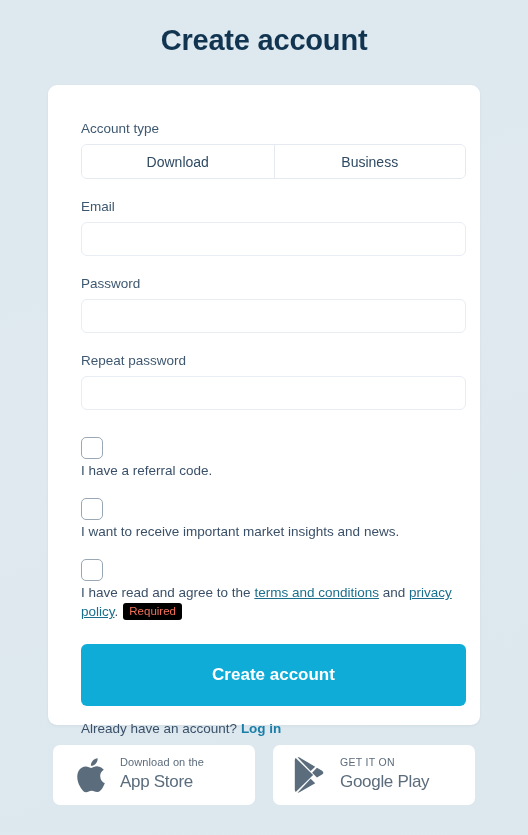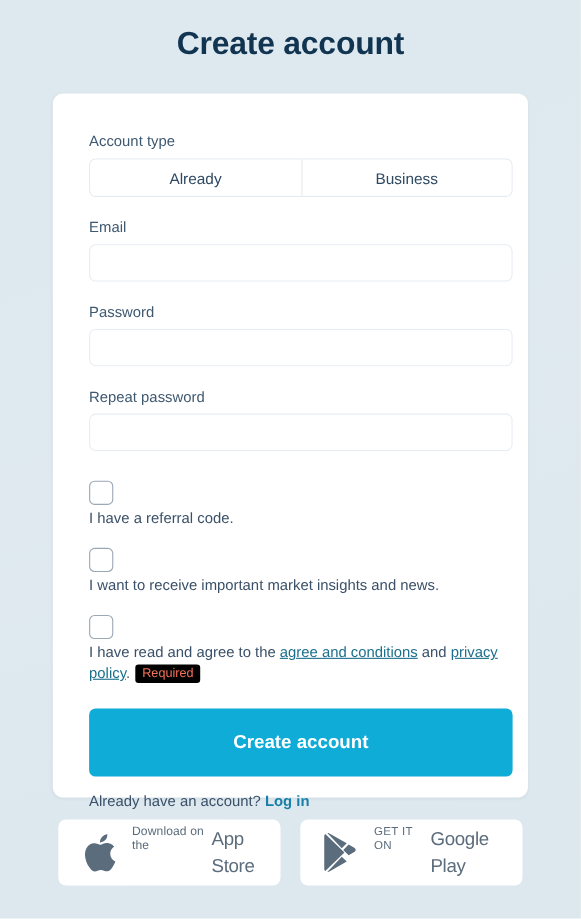--- a/index.html
+++ b/index.html
@@ -182,20 +182,21 @@
   .store-icon {
     width: 38px;
     min-width: 38px;
     display: flex;
     align-items: center;
     justify-content: center;
     margin-right: 11px;
   }
   .store-text {
     display: flex;
+    flex-direction: column;
     justify-content: center;
   }
   .store-top {
     font-size: 11px;
     color: #5b6c7c;
     line-height: 13px;
     letter-spacing: 0.1px;
   }
   .store-top.upper {
     font-size: 10.5px;
@@ -214,21 +215,21 @@
 <div class="page">
 
   <h1 class="page-title">Create account</h1>
 
   <div class="card">
     <div class="card-inner">
 
       <div class="field-group">
         <span class="field-label">Account type</span>
         <div class="segmented">
-          <div class="seg-btn">Already</div>
+          <div class="seg-btn">Download</div>
           <div class="seg-btn">Business</div>
         </div>
       </div>
 
       <div class="field-group">
         <span class="field-label">Email</span>
         <input class="text-input" type="text" placeholder="" style="">
       </div>
 
       <div class="field-group">
@@ -248,21 +249,21 @@
           <div class="check-text">I have a referral code.</div>
         </div>
 
         <div class="check-row">
           <div class="checkbox"></div>
           <div class="check-text">I want to receive important market insights and news.</div>
         </div>
 
         <div class="check-row">
           <div class="checkbox"></div>
-          <div class="check-text"><span>I have read and agree to the </span><a href="#">agree and conditions</a><span> and </span><a href="#">privacy policy</a><span>.</span><span class="badge-required">Required</span></div>
+          <div class="check-text"><span>I have read and agree to the </span><a href="#">terms and conditions</a><span> and </span><a href="#">privacy policy</a><span>.</span><span class="badge-required">Required</span></div>
         </div>
 
       </div>
 
       <button class="primary-btn">Create account</button>
 
       <div class="login-line"><span>Already have an account?</span> <a href="#">Log in</a></div>
 
     </div>
   </div>

